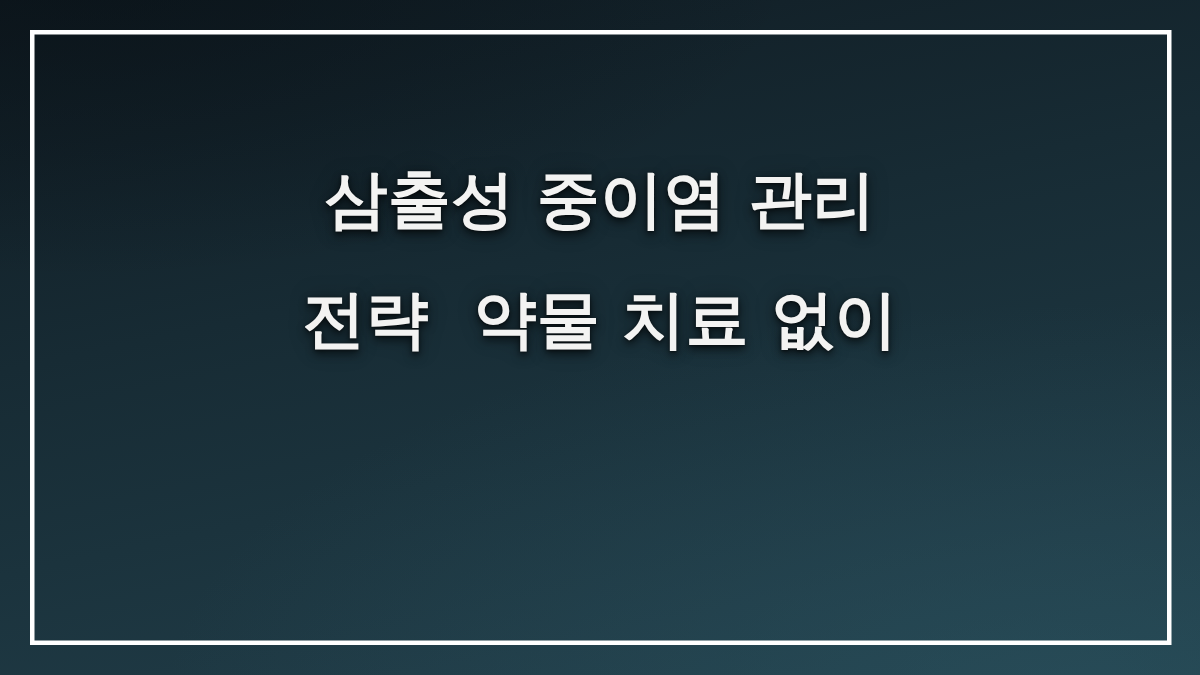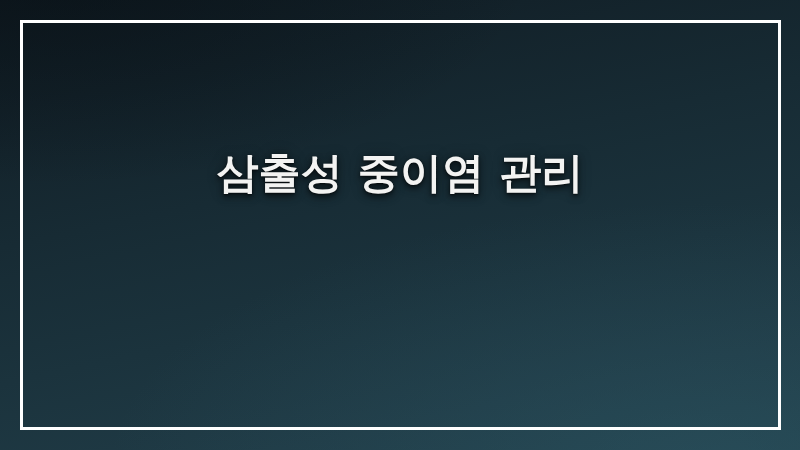--- a/index.html
+++ b/index.html
@@ -81,15 +81,16 @@
 </style>
 </head>
 <body>
 
 <div id="canvas">
 
   <div class="frame"></div>
 
   <div class="title-block">
     <div class="title-line">삼출성 중이염 관리</div>
+    <div class="title-line">전략  약물 치료 없이</div>
   </div>
 
 </div>
 
 </body></html>

